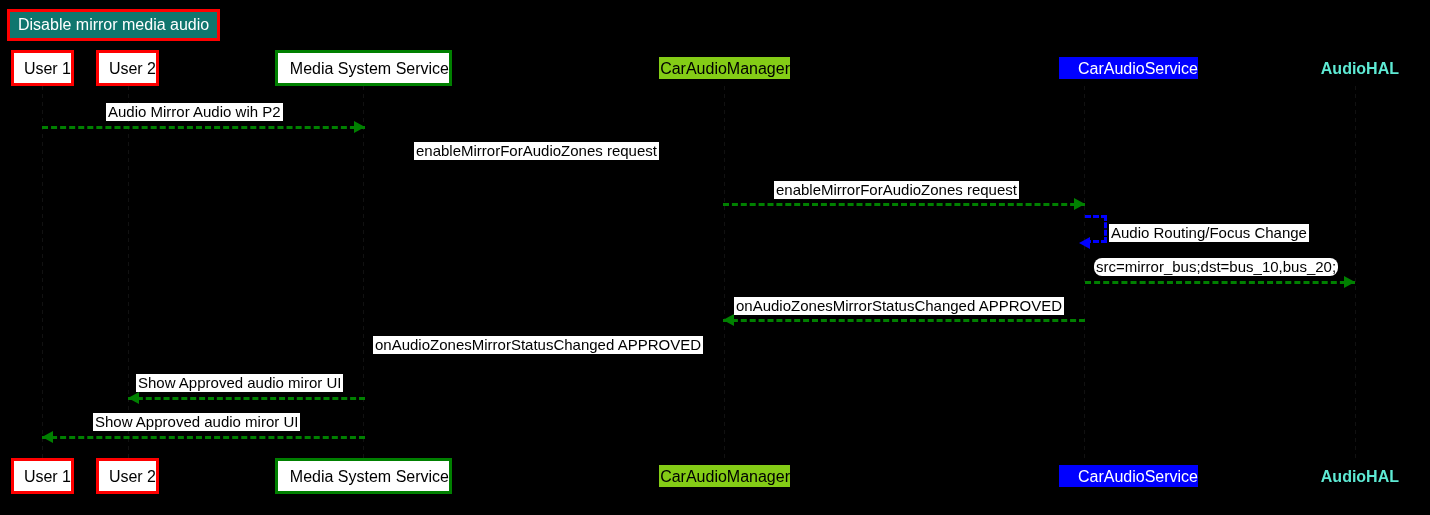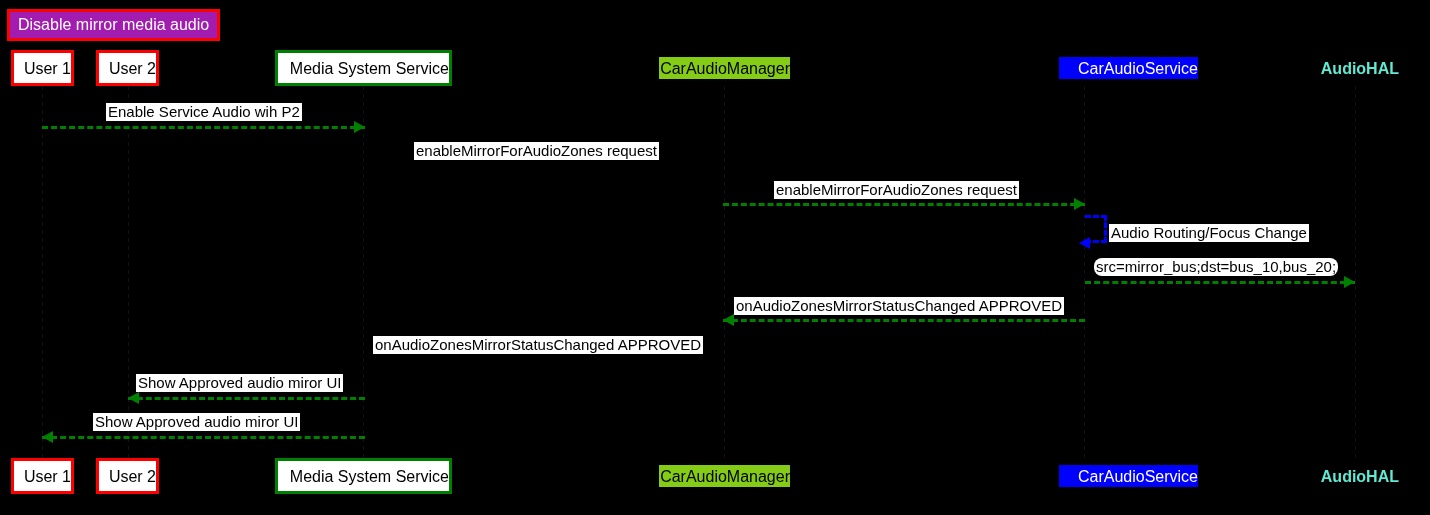--- a/index.html
+++ b/index.html
@@ -18,21 +18,21 @@
     background: #000000;
     overflow: hidden;
   }
 
   
   .title-box {
     position: absolute;
     left: 7px;
     top: 9px;
     padding: 3px 8px 4px 8px;
-    background: #a21caf;
+    background: #0f766e;
     border: 3px solid #FF0000;
     color: #FFFFFF;
     font-size: 16px;
     line-height: 19px;
     white-space: nowrap;
     box-sizing: border-box;
   }
 
   
   .participant {
@@ -162,21 +162,21 @@
         <span>CarAudioService</span>
       </div>
       <div class="participant no-box" style="left: 1311px; width: 88px; top: 57px; height: 22px;">
         <span>AudioHAL</span>
       </div>
     </div>
   <div id="messages-layer">
       <div>
         <div class="arrow-line" style="left: 42px; top: 126px; width: 323px;"></div>
         <div class="arrow-head right" style="top: 121px; left: 354px;"></div>
-        <div class="msg-label" style="left: 106px; top: 103px;">Enable Service Audio wih P2</div>
+        <div class="msg-label" style="left: 106px; top: 103px;">Audio Mirror Audio wih P2</div>
       </div>
       <div>
         <div class="msg-label" style="left: 414px; top: 142px;">enableMirrorForAudioZones request</div>
       </div>
       <div>
         <div class="arrow-line" style="left: 723px; top: 203px; width: 362px;"></div>
         <div class="arrow-head right" style="top: 198px; left: 1074px;"></div>
         <div class="msg-label" style="left: 774px; top: 181px;">enableMirrorForAudioZones request</div>
       </div>
       <div>

